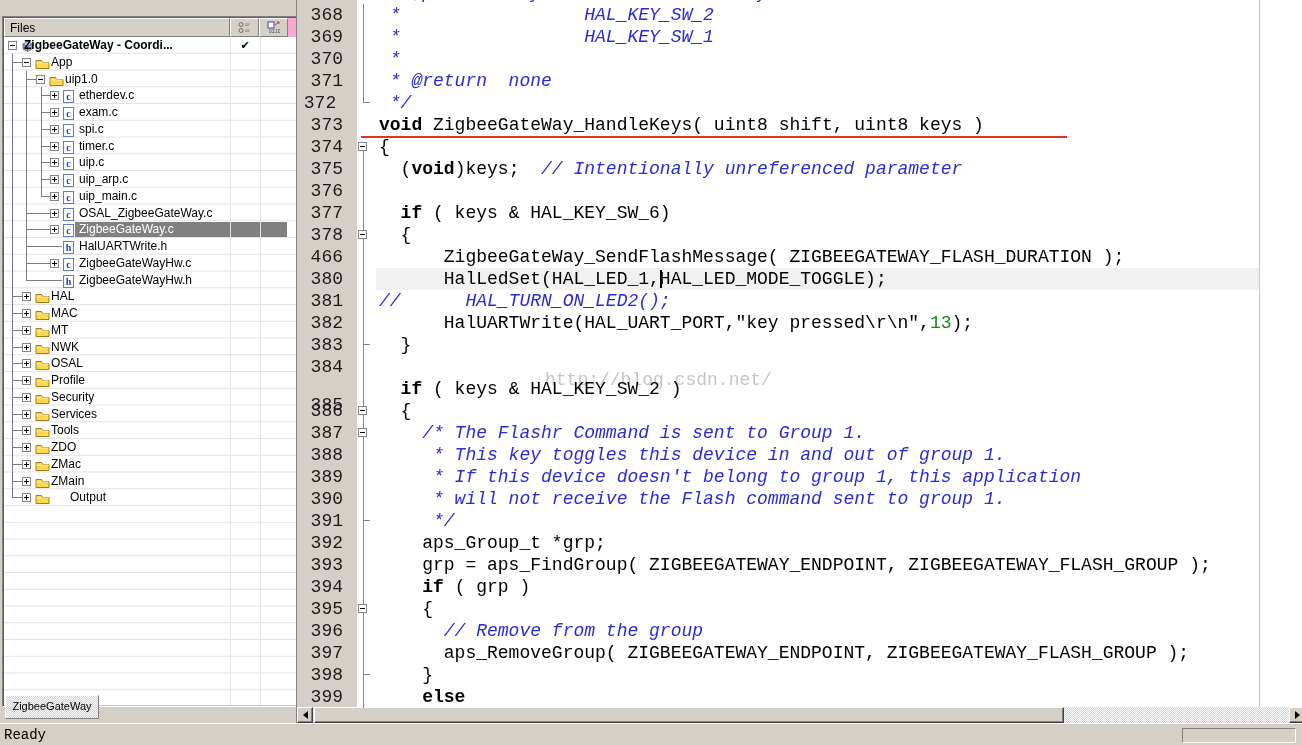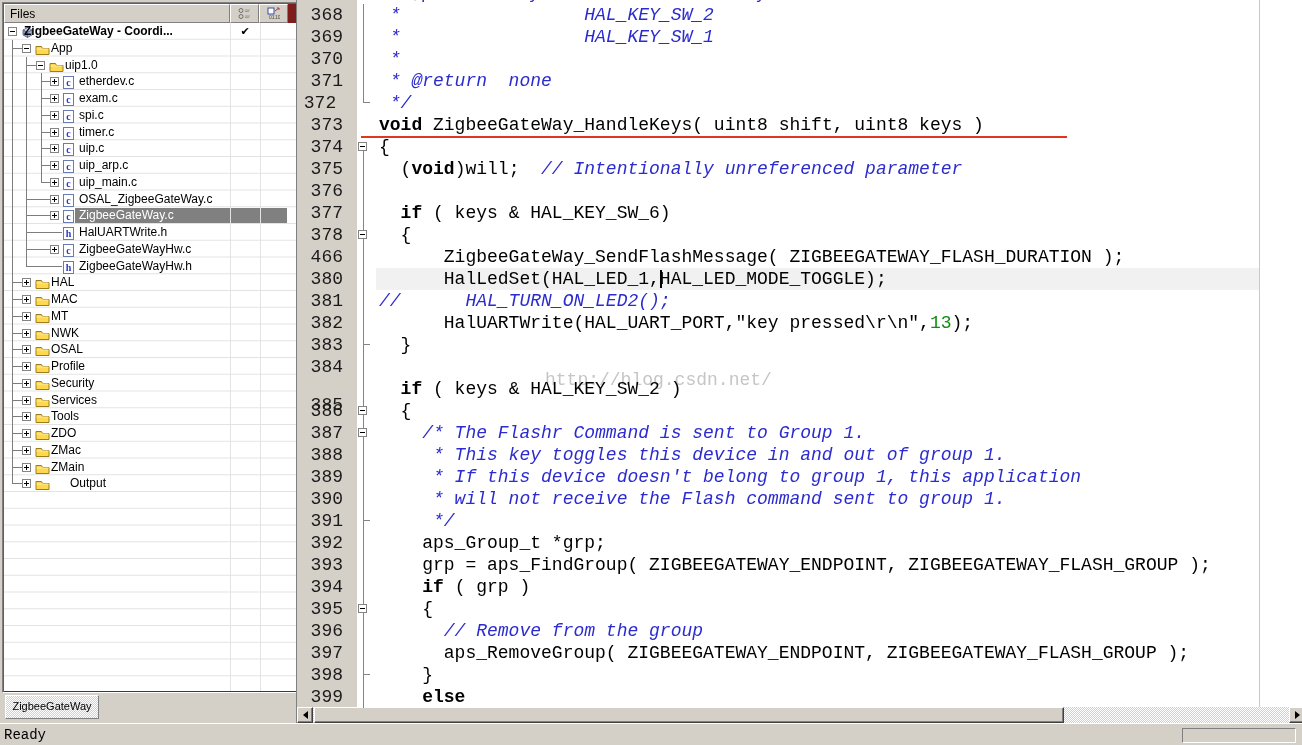--- a/index.html
+++ b/index.html
@@ -1,21 +1,21 @@
 <!DOCTYPE html>
 <html><head>
 <meta charset="utf-8">
 <style>
   html,body{margin:0;padding:0;background:#d4d0c8;}
   *{box-sizing:border-box;}
   .screen{position:relative;width:1302px;height:745px;background:#d4d0c8;overflow:hidden;
           font-family:"Liberation Sans",sans-serif;}
   
   .workspace{position:absolute;left:0;top:0;width:290px;height:723px;background:#d4d0c8;}
-  .tree-box{position:absolute;left:2px;top:2px;width:307px;height:691px;background:#7f1d1d;
+  .tree-box{position:absolute;left:2px;top:16px;width:307px;height:691px;background:#f9a8d4;
             border:1px solid;border-color:#808080 #fff #fff #808080;
             box-shadow:inset 1px 1px 0 #5f5f5f;}
   .tree-header{position:absolute;left:1px;top:1px;right:1px;height:19px;display:flex;}
   .th-cell{background:#d4d0c8;border:1px solid;border-color:#fff #808080 #808080 #fff;
            font-size:12px;color:#000;display:flex;align-items:center;}
   .th-files{width:226px;padding-left:5px;}
   .th-ico{width:29px;justify-content:center;}
   .tree-view{position:absolute;left:1px;right:1px;top:20px;bottom:1px;background:#fff;overflow:hidden;
      background-image:linear-gradient(to bottom,transparent 15.75px,#e3e3e3 15.75px);
      background-size:100% 16.75px;}
@@ -387,21 +387,21 @@
         <div class="ftick" style="top: 102px;"></div>
         <div class="cline" style="top: 92px;"><span class="seg-c"> */</span></div>
         <div class="lnum" style="top: 114px;">373</div>
         <div class="cline" style="top: 114px;"><span class="seg-k">void</span><span class="seg-p"> ZigbeeGateWay_HandleKeys( uint8 shift, uint8 keys )</span></div>
         <div class="lnum" style="top: 136px;">374</div>
         <div class="fvline" style="top: 151px; height: 7px;"></div>
         <div class="fbox" style="top: 142px;"></div>
         <div class="cline" style="top: 136px;"><span class="seg-p">{</span></div>
         <div class="lnum" style="top: 158px;">375</div>
         <div class="fvline" style="top: 158px; height: 22px;"></div>
-        <div class="cline" style="top: 158px;"><span class="seg-p">  (</span><span class="seg-k">void</span><span class="seg-p">)will;  </span><span class="seg-c">// Intentionally unreferenced parameter</span></div>
+        <div class="cline" style="top: 158px;"><span class="seg-p">  (</span><span class="seg-k">void</span><span class="seg-p">)keys;  </span><span class="seg-c">// Intentionally unreferenced parameter</span></div>
         <div class="lnum" style="top: 180px;">376</div>
         <div class="fvline" style="top: 180px; height: 22px;"></div>
         <div class="cline" style="top: 180px;"></div>
         <div class="lnum" style="top: 202px;">377</div>
         <div class="fvline" style="top: 202px; height: 22px;"></div>
         <div class="cline" style="top: 202px;"><span class="seg-p">  </span><span class="seg-k">if</span><span class="seg-p"> ( keys &amp; HAL_KEY_SW_6)</span></div>
         <div class="lnum" style="top: 224px;">378</div>
         <div class="fvline" style="top: 224px; height: 22px;"></div>
         <div class="fbox" style="top: 230px;"></div>
         <div class="cline" style="top: 224px;"><span class="seg-p">  {</span></div>

